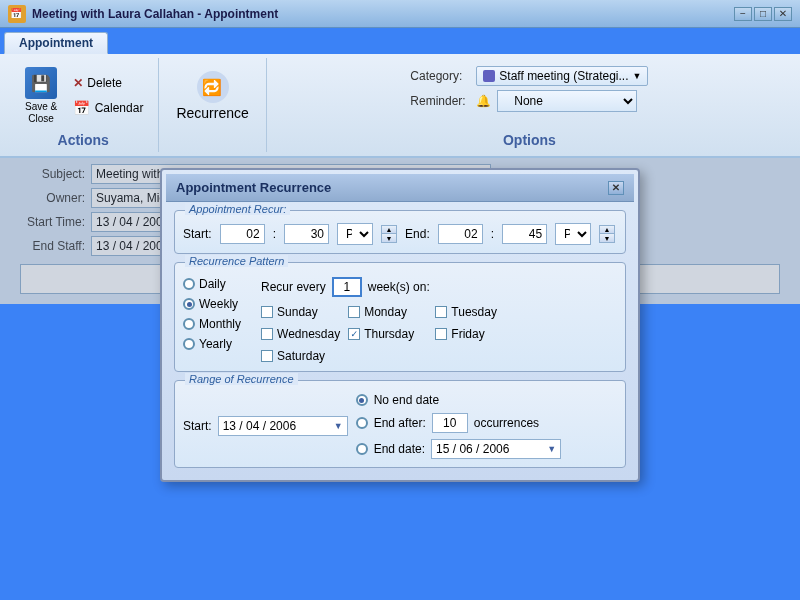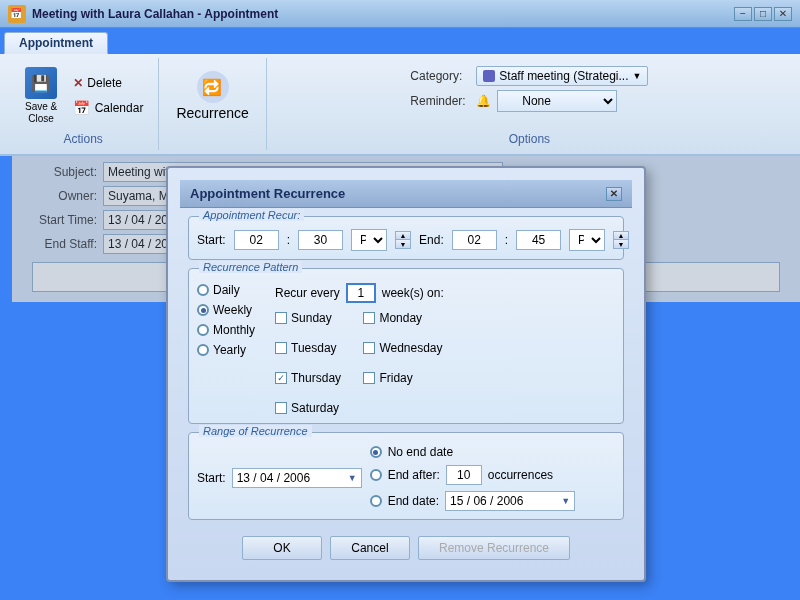--- a/index.html
+++ b/index.html
@@ -48,24 +48,25 @@
       min-height: 90px;
     }
     .ribbon-group {
       display: flex;
       flex-direction: column;
       align-items: center;
       border-right: 1px solid #b0c8e0;
       padding: 4px 10px;
     }
     .ribbon-group-label {
-      font-size: 12px;
+      font-size: 14px;
       color: #4060a0;
       margin-top: auto;
       padding-top: 2px;
+      font-weight: bold;
     }
     .ribbon-buttons { display: flex; gap: 4px; flex: 1; align-items: center; }
     .ribbon-btn-large {
       display: flex;
       flex-direction: column;
       align-items: center;
       gap: 2px;
       cursor: pointer;
       padding: 4px 6px;
       border: 1px solid transparent;
@@ -95,34 +96,33 @@
       border: 1px solid #90b0d0;
       padding: 2px 6px;
       cursor: pointer;
       border-radius: 2px;
       display: flex; align-items: center; gap: 4px;
     }
     .cat-color { width: 12px; height: 12px; background: #6060c0; border-radius: 2px; }
     .reminder-select {
       background: linear-gradient(to bottom, #f0f6ff, #d8e8f8);
       border: 1px solid #90b0d0;
-      padding: 2px 20px;
-      cursor: pointer;
-      width: 120px;
+      padding: 2px 12px;
+      cursor: pointer;
+      width: 140px;
     }
 
     
     .form-area {
       padding: 6px 10px;
       background: #dce8f8;
       display: flex;
       flex-direction: column;
       gap: 4px;
       position: relative;
-      margin-left: 12px;
     }
     .form-row { display: flex; align-items: center; gap: 6px; }
     .form-label { min-width: 75px; color: #333; text-align: right; }
     .form-input {
       background: white;
       border: 1px solid #90b0d0;
       padding: 2px 4px;
       flex: 1;
       max-width: 400px;
     }
@@ -162,21 +162,21 @@
       padding-top: 10px;
       z-index: 100;
     }
 
     
     .dialog {
       background: linear-gradient(to bottom, #dce8f8, #c8d8f0);
       border: 2px solid #8090b0;
       border-radius: 4px;
       width: 480px;
-      padding: 12px;
+      padding: 4px;
       box-shadow: 4px 4px 12px rgba(0,0,0,0.3);
     }
     .dialog-title-bar {
       background: linear-gradient(to bottom, #b0c8e8, #90acd0);
       padding: 6px 10px;
       display: flex;
       align-items: center;
       justify-content: space-between;
       border-bottom: 1px solid #7090b8;
     }
@@ -210,21 +210,21 @@
       font-style: italic;
     }
 
     
     .time-row { display: flex; align-items: center; gap: 8px; padding-top: 4px; }
     .time-input {
       background: white;
       border: 1px solid #90b0d0;
       padding: 2px 4px;
       width: 45px;
-      text-align: center;
+      text-align: right;
     }
     .time-ampm {
       background: white;
       border: 1px solid #90b0d0;
       padding: 2px 4px;
       width: 36px;
     }
     .spinner-btn {
       display: flex; flex-direction: column;
       border: 1px solid #90b0d0;
@@ -258,21 +258,21 @@
     .recur-config { display: flex; flex-direction: column; gap: 6px; }
     .recur-row { display: flex; align-items: center; gap: 6px; flex-wrap: wrap; }
     .recur-input {
       background: white;
       border: 2px solid #4080d0;
       padding: 1px 4px;
       width: 30px;
       text-align: center;
     }
 
-    .days-grid { display: grid; grid-template-columns: 1fr 1fr; gap: 16px 8px; padding-top: 2px; }
+    .days-grid { display: grid; grid-template-columns: 1fr 1fr 1fr; gap: 8px 8px; padding-top: 2px; }
     .day-option { display: flex; align-items: center; gap: 4px; cursor: pointer; }
     .checkbox {
       width: 12px; height: 12px;
       border: 1px solid #6090b0;
       background: white;
       display: flex; align-items: center; justify-content: center;
       font-size: 9px;
     }
     .checkbox.checked { color: #2060a0; }
 
@@ -543,21 +543,16 @@
                 <span>End date:</span>
                 <div class="date-select">
                   <span>15 / 06 / 2006</span>
                   <span class="small-select-arrow">▼</span>
                 </div>
               </div>
             </div>
           </div>
         </div>
 
-        <div class="dialog-buttons">
-          <div class="dlg-btn">OK</div>
-          <div class="dlg-btn">Cancel</div>
-          <div class="dlg-btn disabled">Remove Recurrence</div>
-        </div>
       </div>
     </div>
   </div>
 </div>
 
 </body></html>

